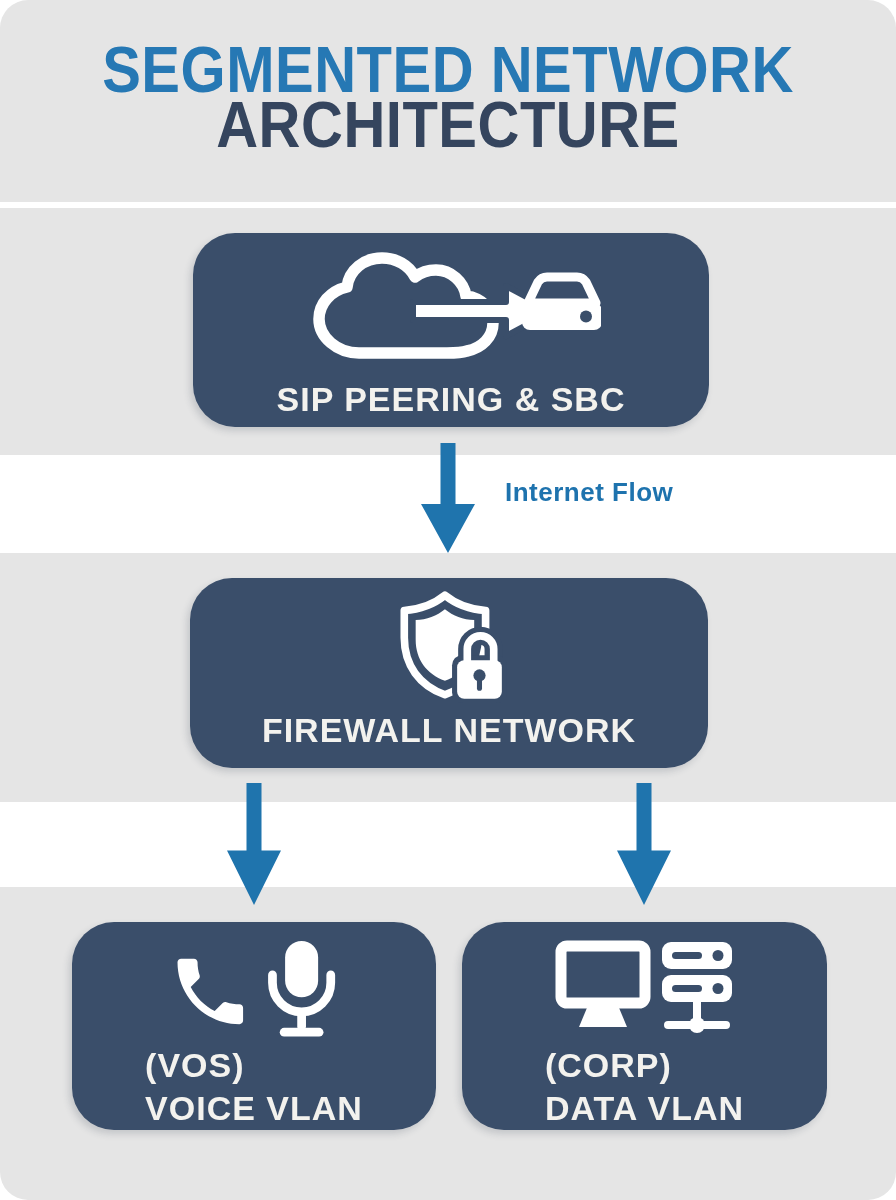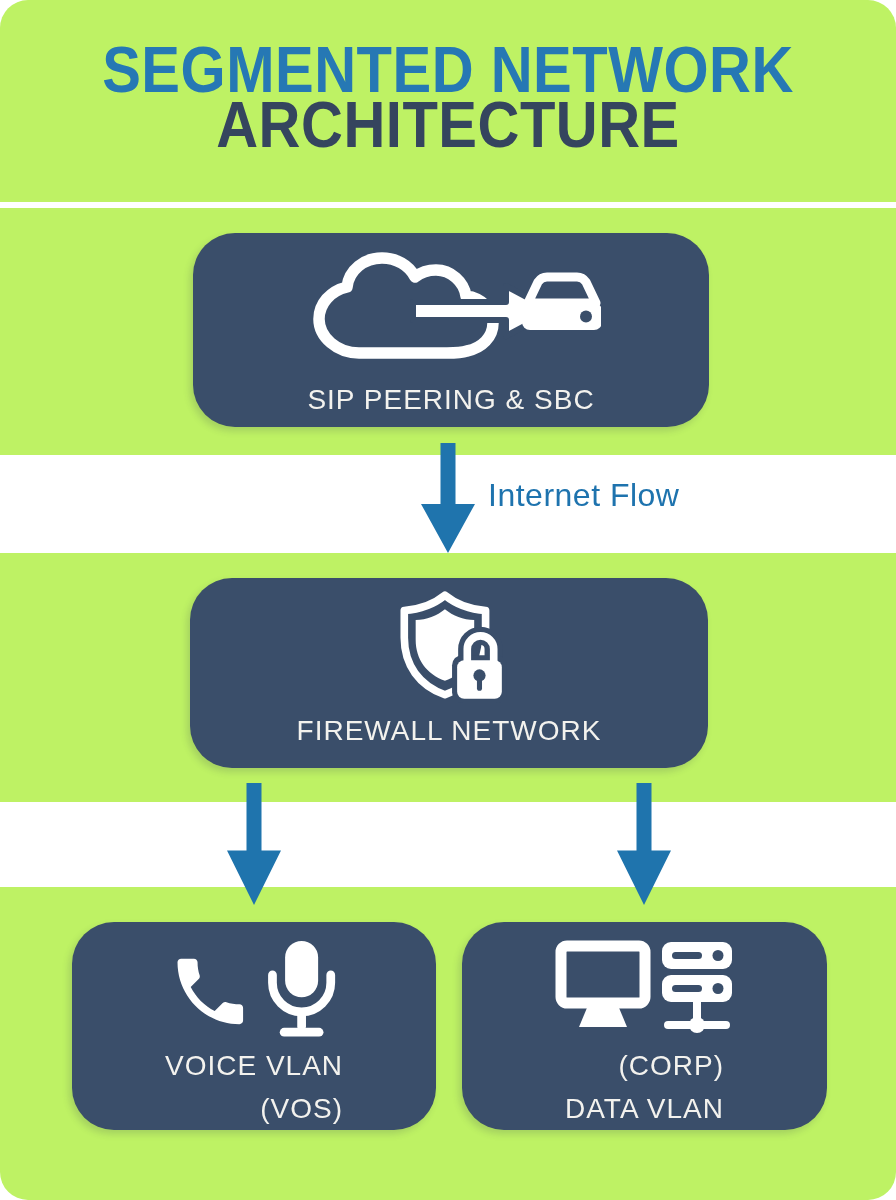--- a/index.html
+++ b/index.html
@@ -1,62 +1,62 @@
 <!DOCTYPE html>
 <html><head>
 <meta charset="utf-8">
 <style>
   html,body{margin:0;padding:0;background:#ffffff;}
   #page{
     position:relative;width:896px;height:1200px;overflow:hidden;
-    background:#bef264;border-radius:28px;
+    background:#e5e5e5;border-radius:28px;
     font-family:"Liberation Sans", sans-serif;
     -webkit-font-smoothing:antialiased;
   }
   .band{position:absolute;left:0;width:896px;background:#ffffff;}
   #band-thin{top:202px;height:6px;}
   #band-internet{top:455px;height:98px;}
   #band-vlan{top:802px;height:85px;}
 
   .title-wrap{position:absolute;top:38px;left:0;width:896px;text-align:center;}
   .title-line{font-weight:bold;font-size:58px;line-height:55px;letter-spacing:.5px;
     transform:scaleY(1.12);transform-origin:center top;}
   #title1{color:#2678b4;}
   #title2{color:#35455e;}
 
   .node{
     position:absolute;background:#3a4e6a;border-radius:42px;
     display:flex;flex-direction:column;align-items:center;
     box-shadow:-3px 4px 7px rgba(49,60,80,.18);
   }
   .node .label{
-    color:#f3f2ee;font-weight:normal;font-size:28px;letter-spacing:1px;
-    text-align:right;line-height:43px;
+    color:#f3f2ee;font-weight:bold;font-size:34px;letter-spacing:1px;
+    text-align:left;line-height:43px;
   }
   #node-sip{left:193px;top:233px;width:516px;height:194px;}
   #node-sip svg{margin-top:16px;}
   #node-sip .label{margin-top:9px;}
 
   #node-firewall{left:190px;top:578px;width:518px;height:190px;}
   #node-firewall svg{margin-top:11px;}
   #node-firewall .label{margin-top:6px;}
 
   #node-voice{left:72px;top:922px;width:364px;height:208px;}
   #node-data{left:462px;top:922px;width:365px;height:208px;}
   #node-voice svg,#node-data svg{margin-top:16px;}
   #node-voice .label,#node-data .label{margin-top:4px;}
 
   .flow-arrow{position:absolute;}
   #arrow-internet{left:420px;top:443px;}
   #arrow-voice{left:226px;top:783px;}
   #arrow-data{left:616px;top:783px;}
 
   #internet-flow-label{
-    position:absolute;left:488px;top:477px;
-    color:#1e73ae;font-weight:normal;font-size:32px;letter-spacing:.5px;
+    position:absolute;left:505px;top:477px;
+    color:#1e73ae;font-weight:bold;font-size:26px;letter-spacing:.5px;
   }
 </style>
 </head>
 <body>
 
 <div id="page">
 
   <div class="band" id="band-thin"></div>
   <div class="band" id="band-internet"></div>
   <div class="band" id="band-vlan"></div>
@@ -109,22 +109,22 @@
         <path transform="translate(2,10) scale(3.75)" d="M6.62 10.79c1.44 2.83 3.76 5.14 6.59 6.59l2.2-2.2c.27-.27.67-.36 1.02-.24 1.12.37 2.33.57 3.57.57.55 0 1 .45 1 1V20c0 .55-.45 1-1 1-9.39 0-17-7.61-17-17 0-.55.45-1 1-1h3.5c.55 0 1 .45 1 1 0 1.25.2 2.45.57 3.57.11.35.03.74-.25 1.02l-2.2 2.2z" fill="#ffffff"></path>
       </g>
       <g>
         <rect x="124" y="3" width="34" height="58" rx="17" fill="#ffffff"></rect>
         <path d="M111 38 v 8 a 30 30 0 0 0 60 0 v -8" fill="none" stroke="#ffffff" stroke-width="9" stroke-linecap="round"></path>
         <line x1="141" y1="77" x2="141" y2="91" stroke="#ffffff" stroke-width="9" stroke-linecap="round"></line>
         <line x1="123" y1="97" x2="159" y2="97" stroke="#ffffff" stroke-width="9" stroke-linecap="round"></line>
       </g>
     </svg>
     <div class="label">
+      <div>(VOS)</div>
       <div>VOICE VLAN</div>
-      <div>(VOS)</div>
     </div>
   </div>
 
   <div class="node" id="node-data">
     <svg width="185" height="102" viewBox="0 0 185 100">
       <g>
         <rect x="9" y="7" width="84" height="57" rx="6" fill="none" stroke="#ffffff" stroke-width="11"></rect>
         <polygon points="37,64 65,64 75,88 27,88" fill="#ffffff"></polygon>
       </g>
       <g>

